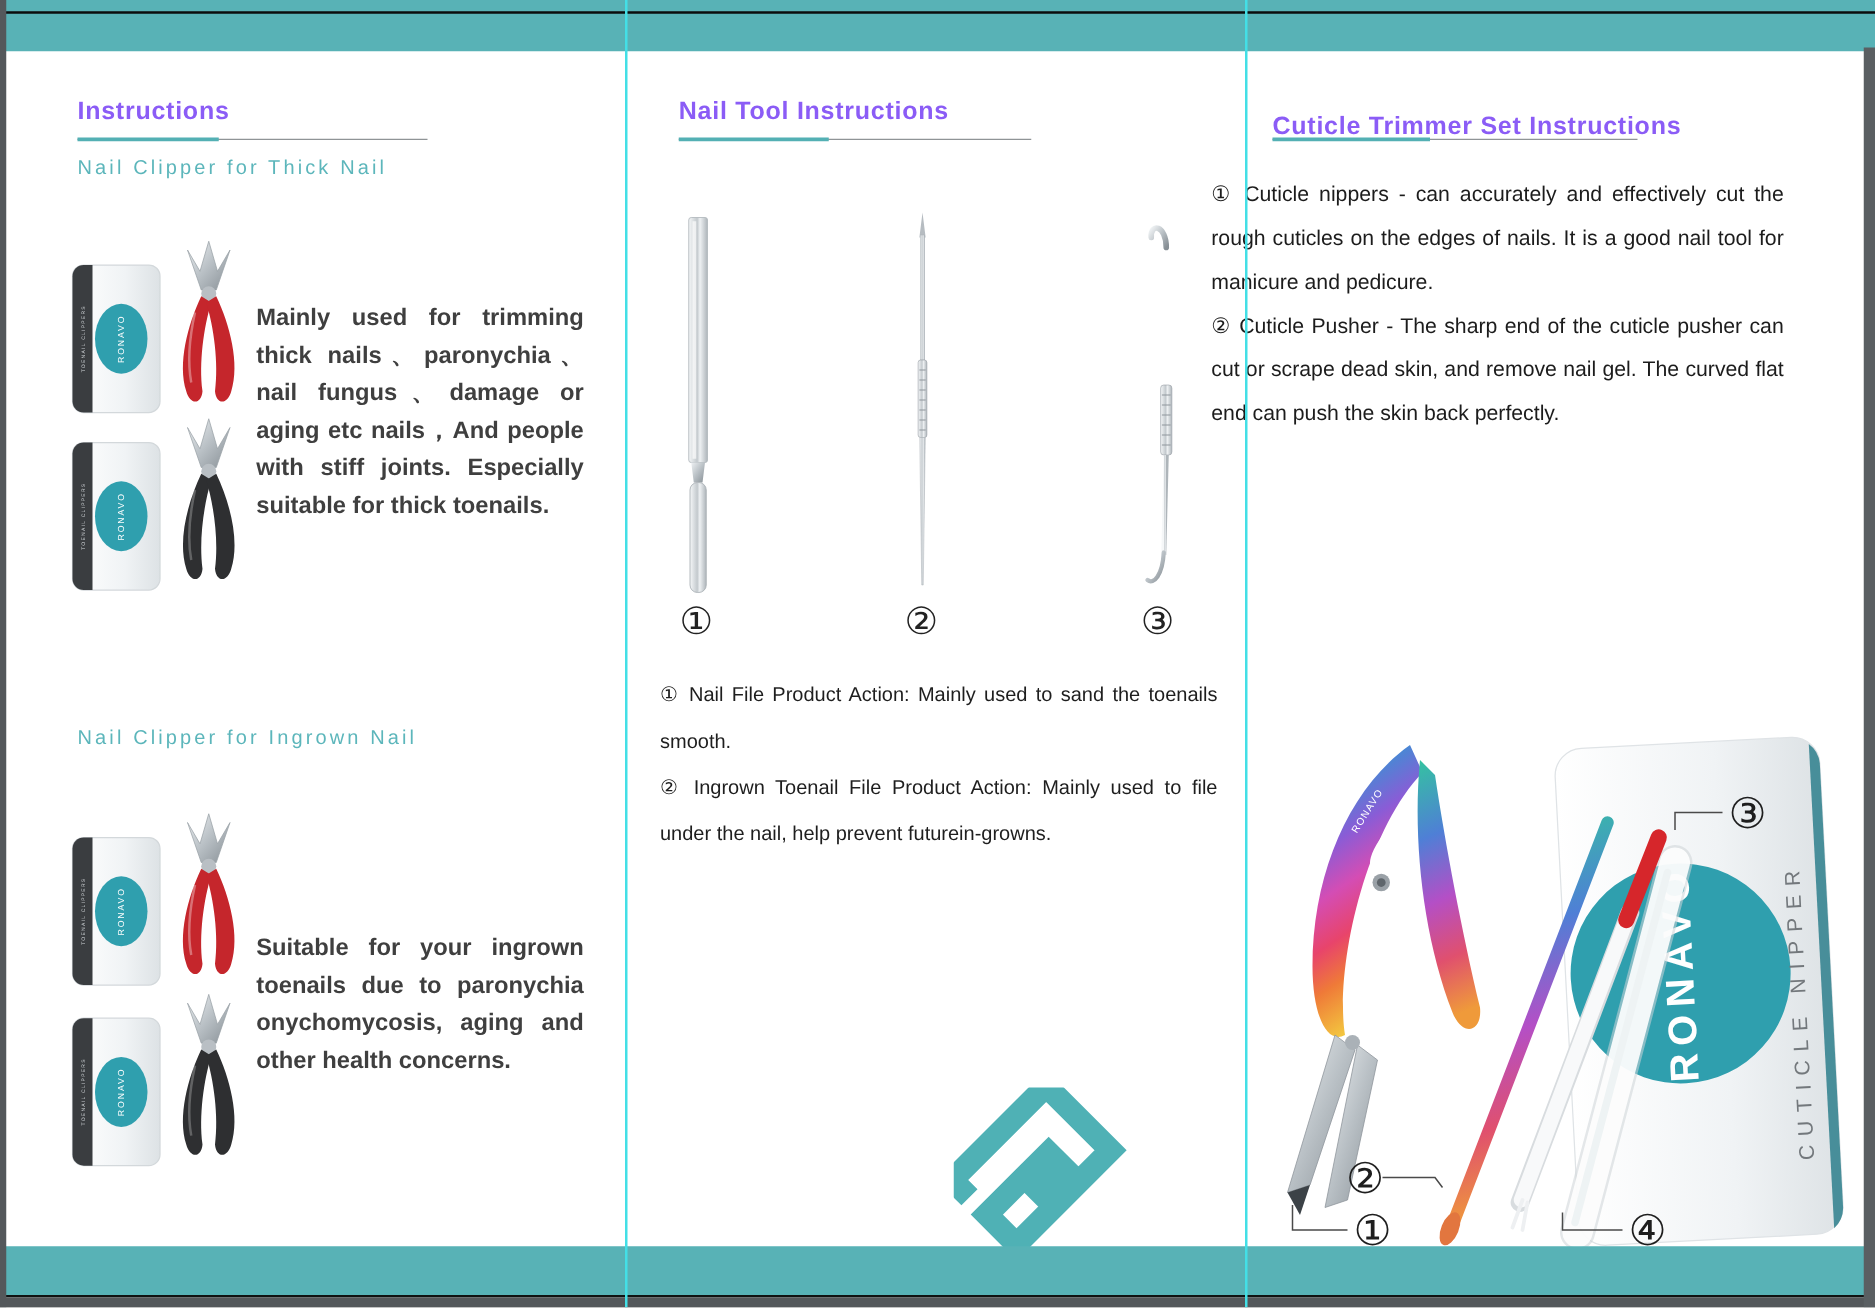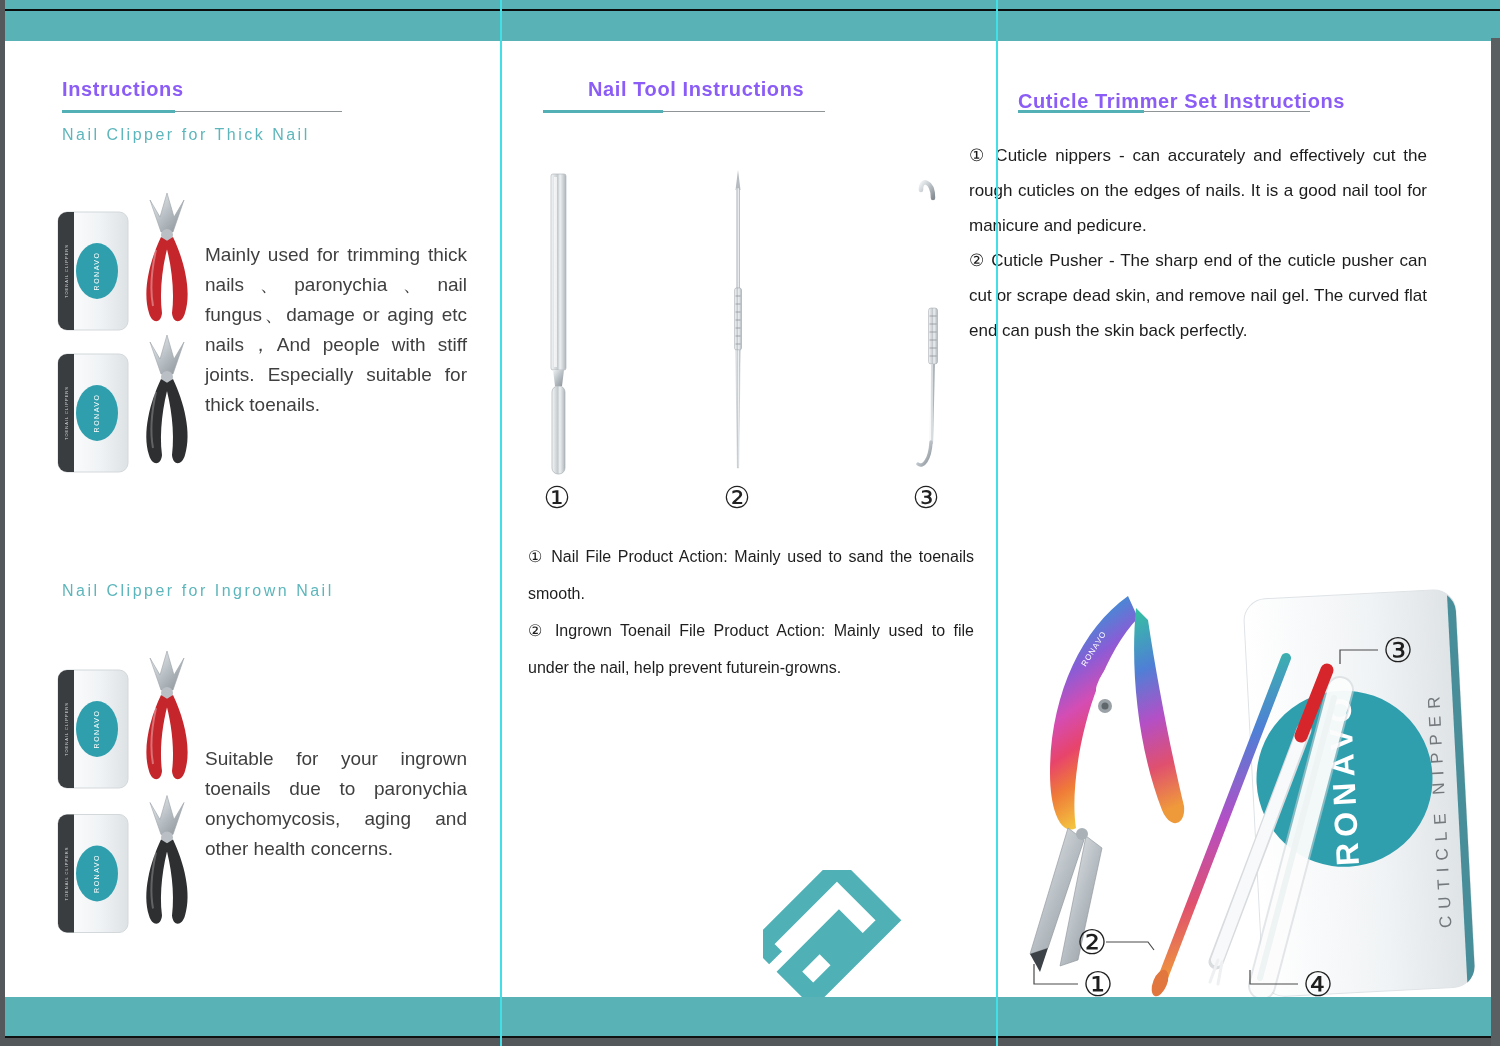--- a/index.html
+++ b/index.html
@@ -20,21 +20,21 @@
 
   
   .panel-title { position:absolute; font-size:20px; font-weight:bold; color:#8b5cf6; letter-spacing:0.6px; }
   .rule        { position:absolute; height:3px; }
   .rule .gray  { position:absolute; top:1px; left:0; width:100%; height:1px; background:#8f9496; }
   .rule .teal  { position:absolute; top:0; left:0; height:3px; background:#53b0b4; }
   .subheading  { position:absolute; font-size:16px; color:#5cb6bb; letter-spacing:2.5px; font-weight:400; }
 
   
   .body-left   { position:absolute; width:262px; font-size:19px; line-height:30px; color:#3f3f3f;
-                 text-align:justify; text-align-last:left; }
+                 text-align:justify; text-align-last:left;font-weight:bold; }
   .body-mid p  { font-size:16px; line-height:37px; color:#1e1e1e; text-align:justify; text-align-last:left; }
   .body-mid    { position:absolute; left:528px; top:538px; width:446px; }
   .body-right p{ font-size:17px; line-height:35px; color:#1c1c1c; text-align:justify; text-align-last:left; }
   .body-right  { position:absolute; left:969px; top:138px; width:458px; }
 
   .tool-num    { position:absolute; width:40px; top:480px; font-size:30px; color:#222;
                  font-family:"DejaVu Serif","DejaVu Sans",serif; text-align:center; }
 
   .fig         { position:absolute; }
   .handle-red  { fill:#c5262c; }
@@ -166,21 +166,21 @@
       <path d="M14,42 L3,10 L13,27 L20,3 L27,27 L37,10 L26,42 Z" fill="url(#metalD)" stroke="#9aa1a7" stroke-width="0.6"></path>
       <circle cx="20" cy="45" r="6" fill="#b9bfc4"></circle>
       <path class="handle handle-black" d="M14,47 C3,70 -5,101 2,123 C5,134 14,134 15,123 C12,100 16,72 22,52 Z"></path>
       <path class="handle handle-black" d="M26,47 C37,70 45,101 38,123 C35,134 26,134 25,123 C28,100 24,72 18,52 Z"></path>
       <path d="M9,60 C5,78 3,100 6,116" stroke="#ffffff" stroke-width="2" fill="none" opacity="0.25"></path>
     </g>
   </svg>
 
   <p class="body-left" style="left:205px; top:744px;">Suitable for your ingrown toenails due to paronychia onychomycosis, aging and other health concerns.</p>
 
-  <h2 class="panel-title" style="left:543px; top:78px;margin-left:45px;">Nail Tool Instructions</h2>
+  <h2 class="panel-title" style="left:543px; top:78px;">Nail Tool Instructions</h2>
   <div class="rule" style="left:543px; top:110px; width:282px;">
     <span class="gray"></span>
       <span class="teal" style="width:120px;"></span>
   </div>
 
   <svg class="fig" style="left:540px; top:168px;" width="38" height="310" viewBox="0 0 38 310">
     <rect x="11" y="6" width="15" height="196" rx="2" fill="url(#metalH)" stroke="#b2b9be" stroke-width="0.7"></rect>
     <rect x="14" y="9" width="3" height="190" fill="#ffffff" opacity="0.65"></rect>
     <path d="M13,202 L24,202 L22,218 L15,218 Z" fill="url(#metalD)"></path>
     <rect x="12" y="218" width="13" height="88" rx="6" fill="url(#metalH)" stroke="#aab1b6" stroke-width="0.7"></rect>

